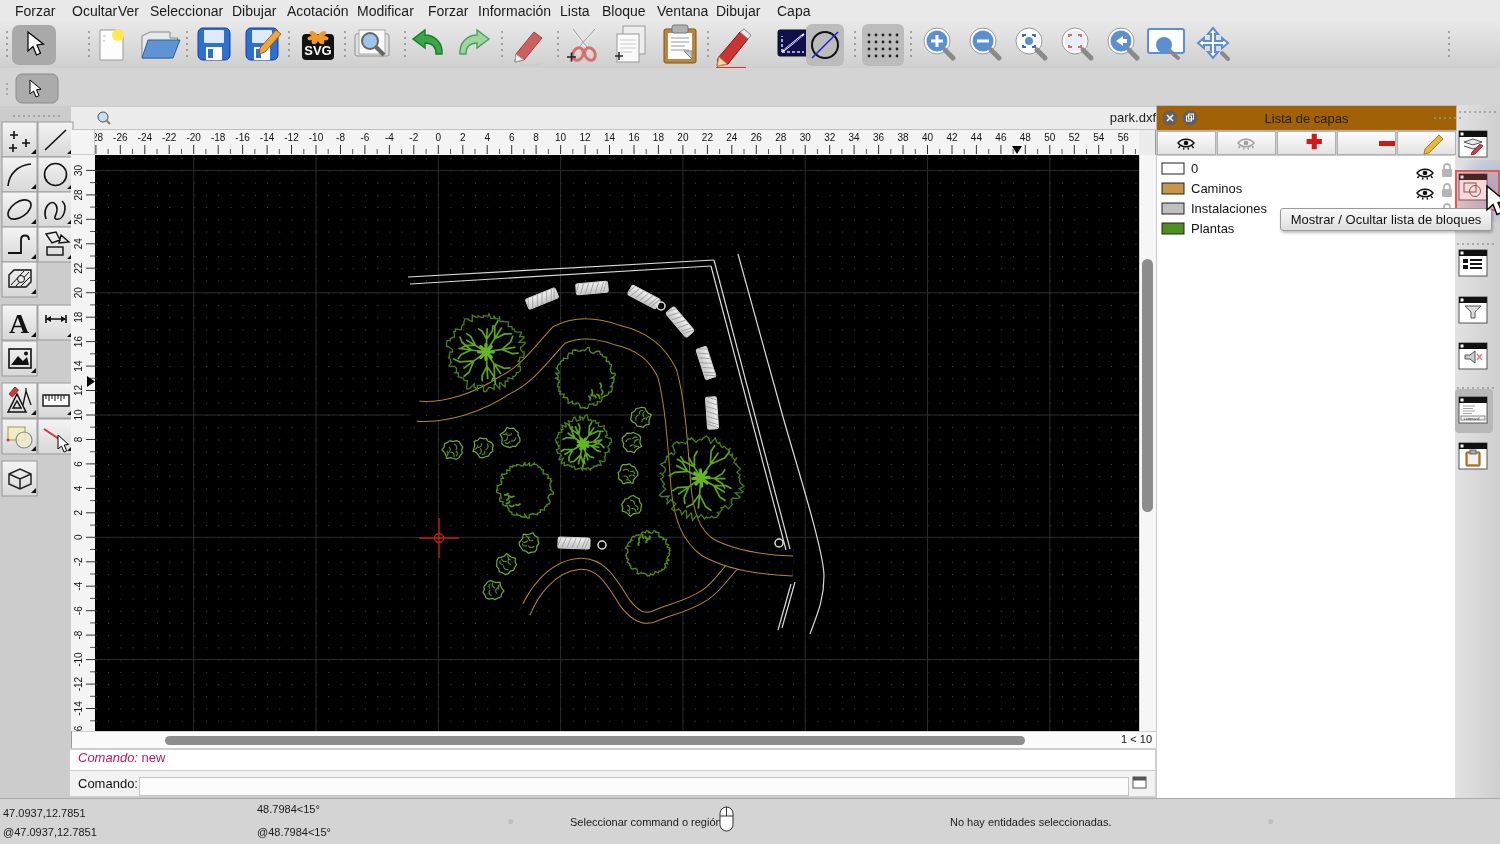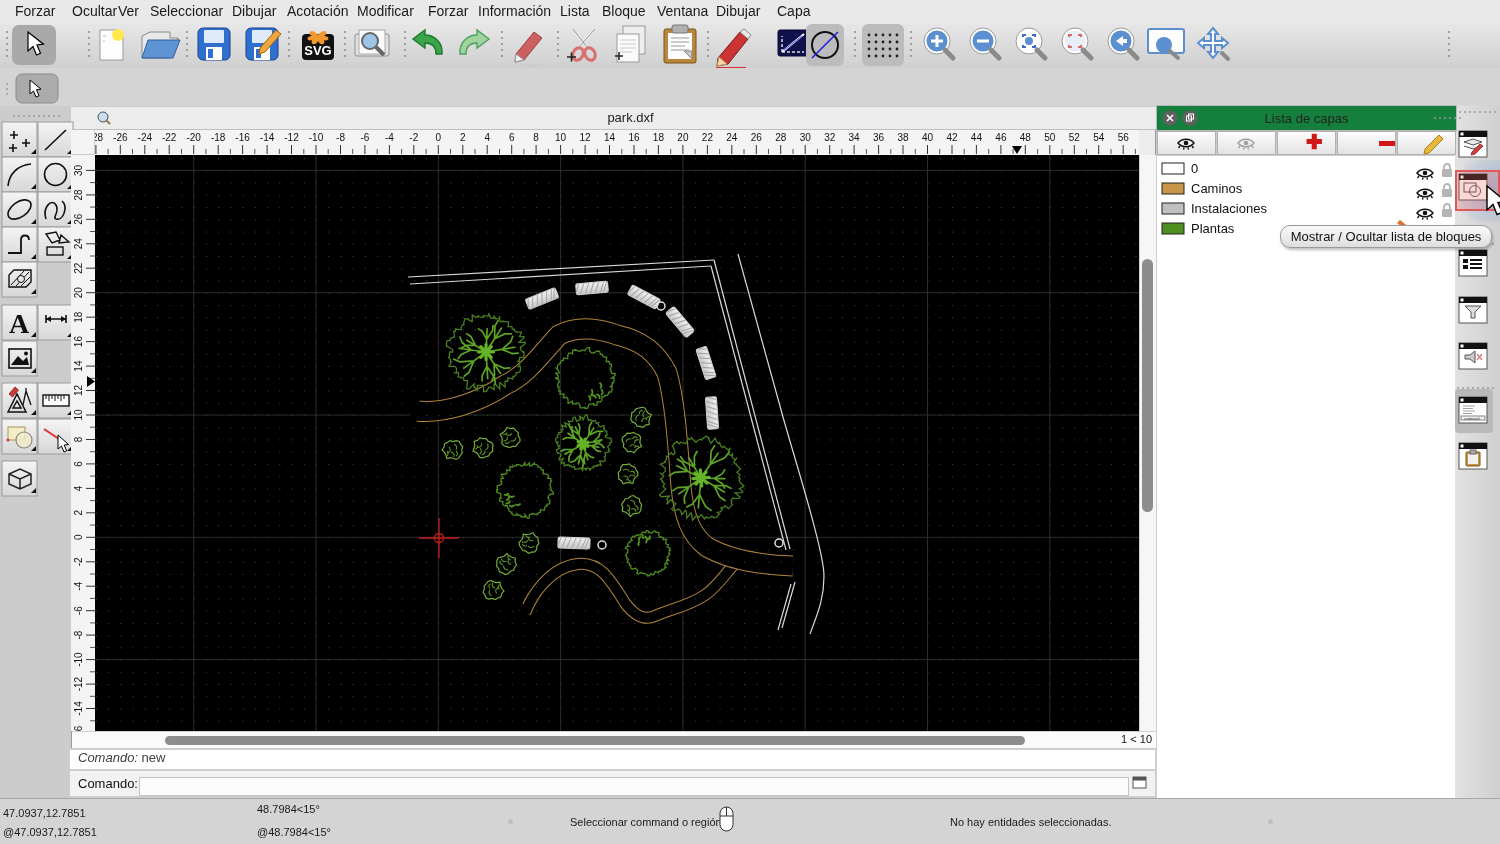--- a/index.html
+++ b/index.html
@@ -1,32 +1,32 @@
 <!DOCTYPE html>
 <html><head><meta charset="utf-8"><style>
 html,body{margin:0;padding:0;width:1500px;height:844px;overflow:hidden;font-family:"Liberation Sans",sans-serif;-webkit-font-smoothing:antialiased}
 .abs{position:absolute}
 #menubar{left:0;top:0;width:1500px;height:22px;background:#e9e9e9;font-size:14px;color:#1a1a1a}
 #menubar span{position:absolute;top:3px}
 #toolbar{left:0;top:22px;width:1500px;height:46px;background:linear-gradient(#e8e8e8,#cfcfcf);border-bottom:1px solid #adadad}
 #row2{left:0;top:68px;width:1500px;height:38px;background:#d4d4d4}
 #mdibg{left:0;top:106px;width:1500px;height:692px;background:#cccccc}
 #window{left:71px;top:107px;width:1085px;height:641px;background:#ececec;border:1px solid #9a9a9a;box-sizing:border-box}
-#wtitle{left:71px;top:107px;width:1085px;height:23px;background:#ececec;border-bottom:1px solid #c0c0c0;box-sizing:border-box;text-align:center;font-size:13px;color:#222;line-height:22px}
+#wtitle{left:71px;top:107px;width:1085px;height:23px;background:#ececec;border-bottom:1px solid #c0c0c0;box-sizing:border-box;text-align:right;font-size:13px;color:#222;line-height:22px}
 #vscroll{left:1139px;top:155px;width:17px;height:576px;background:#f6f6f6;border-left:1px solid #d0d0d0;box-sizing:border-box}
 #vthumb{left:1142px;top:259px;width:11px;height:253px;background:#8d8d8d;border-radius:6px}
 #hscrollrow{left:72px;top:731px;width:1084px;height:17px;background:#fbfbfb;border-top:1px solid #d0d0d0;box-sizing:border-box}
 #hthumb{left:165px;top:736px;width:860px;height:9px;background:#8d8d8d;border-radius:5px}
 #tabtext{left:1100px;top:733px;width:52px;height:18px;font-size:11px;color:#111;text-align:right}
-#cmdrow1{left:69px;top:749px;width:1087px;height:21px;background:#fff;border:1px solid #cfcfcf;box-sizing:border-box;font-size:13px;padding-left:8px;color:#404040}
+#cmdrow1{left:69px;top:749px;width:1087px;height:27px;background:#fff;border:1px solid #cfcfcf;box-sizing:border-box;font-size:13px;padding-left:8px;color:#be185d}
 #cmdrow2{left:69px;top:770px;width:1087px;height:27px;background:#f2f2f2;border:1px solid #cfcfcf;box-sizing:border-box;font-size:13px;color:#111}
 #cmdinput{position:absolute;left:69px;top:6px;width:988px;height:17px;background:#fcfcfc;border:1px solid #c4c4c4}
 #statusbar{left:0;top:798px;width:1500px;height:46px;background:#d4d4d4;border-top:1px solid #a8a8a8;box-sizing:border-box;font-size:11px;color:#1a1a1a}
-#paneltitle{left:1156px;top:105px;width:301px;height:26px;background:#15803d;border:1px solid #b8b8b8;box-sizing:border-box;text-align:center;font-size:13px;color:#222;line-height:25px}
-#tooltip{left:1280px;top:225px;width:212px;height:23px;background:linear-gradient(#fafafa,#dedede);border:1px solid #9a9a9a;border-radius:10px;box-sizing:border-box;font-size:13px;color:#111;text-align:center;line-height:21px;box-shadow:1px 2px 3px rgba(0,0,0,0.25)}
+#paneltitle{left:1156px;top:105px;width:301px;height:26px;background:#a16207;border:1px solid #b8b8b8;box-sizing:border-box;text-align:center;font-size:13px;color:#222;line-height:25px}
+#tooltip{left:1280px;top:208px;width:212px;height:23px;background:linear-gradient(#fafafa,#dedede);border:1px solid #9a9a9a;border-radius:3px;box-sizing:border-box;font-size:13px;color:#111;text-align:center;line-height:21px;box-shadow:1px 2px 3px rgba(0,0,0,0.25)}
 #dockcol{left:1454px;top:105px;width:46px;height:693px;background:linear-gradient(90deg,#e2e2e2,#cfcfcf)}
 </style></head>
 <body>
 <div class="abs" id="menubar">
 <span style="left:15px">Forzar</span>
     <span style="left:72px">Ocultar</span>
     <span style="left:118px">Ver</span>
 <span style="left:150px">Seleccionar</span>
     <span style="left:232px">Dibujar</span>
     <span style="left:287px">Acotación</span>

